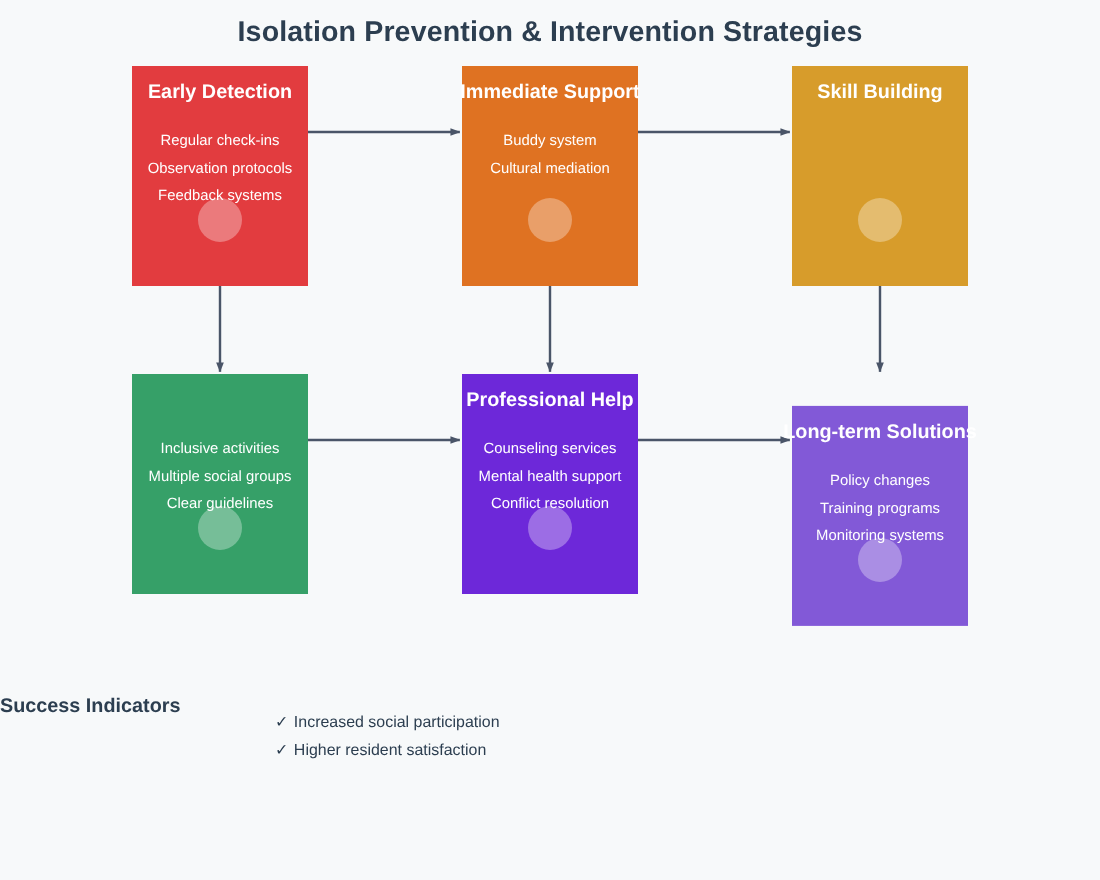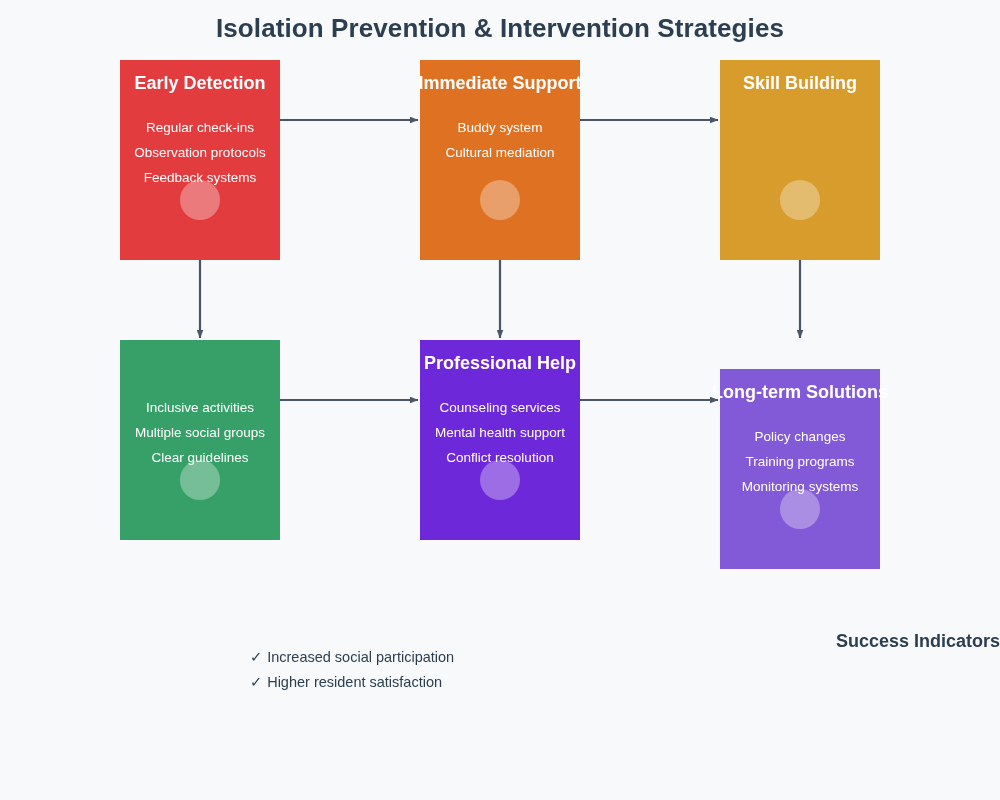--- a/index.html
+++ b/index.html
@@ -83,21 +83,21 @@
     border-radius: 50%;
     background: rgba(255,255,255,0.32);
   }
 
   
   .success-title {
     position: absolute;
     left: 0;
     top: 631px;
     width: 1000px;
-    text-align: right;
+    text-align: left;
     font-size: 18px;
     font-weight: bold;
     color: #2c3e50;
   }
   .success-grid {
     position: absolute;
     left: 250px;
     top: 645px;
     width: 520px;
   }

